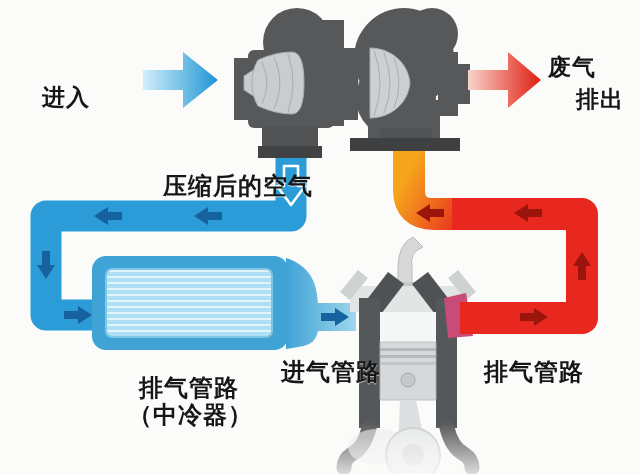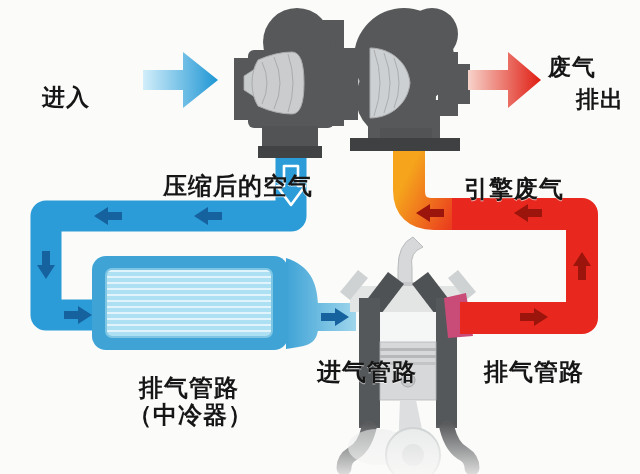--- a/index.html
+++ b/index.html
@@ -156,18 +156,17 @@
   </g>
   <g>
     <polygon points="468,70 508,70 508,52 541,80 508,108 508,90 468,90" fill="url(#redArrowGrad)"></polygon>
   </g>
 </svg>
 
 <div class="lbl big" style="left:42px;top:82px;">进入</div>
 <div class="lbl big" style="left:548px;top:52px;">废气</div>
 <div class="lbl big" style="left:548px;top:84px;margin-left:28px;">排出</div>
 <div class="lbl mid" style="left:163px;top:170px;">压缩后的空气</div>
-<div class="lbl mid" style="left:464px;top:173px;">引擎废气</div>
 <div class="lbl mid" style="left:139px;top:372px;">排气管路</div>
 <div class="lbl mid" style="left:128px;top:399px;">（中冷器）</div>
-<div class="lbl mid" style="left:281px;top:356px;margin-left:36px;">进气管路</div>
+<div class="lbl mid" style="left:281px;top:356px;">进气管路</div>
 <div class="lbl mid" style="left:484px;top:356px;">排气管路</div>
 </div>
 
 </body></html>

